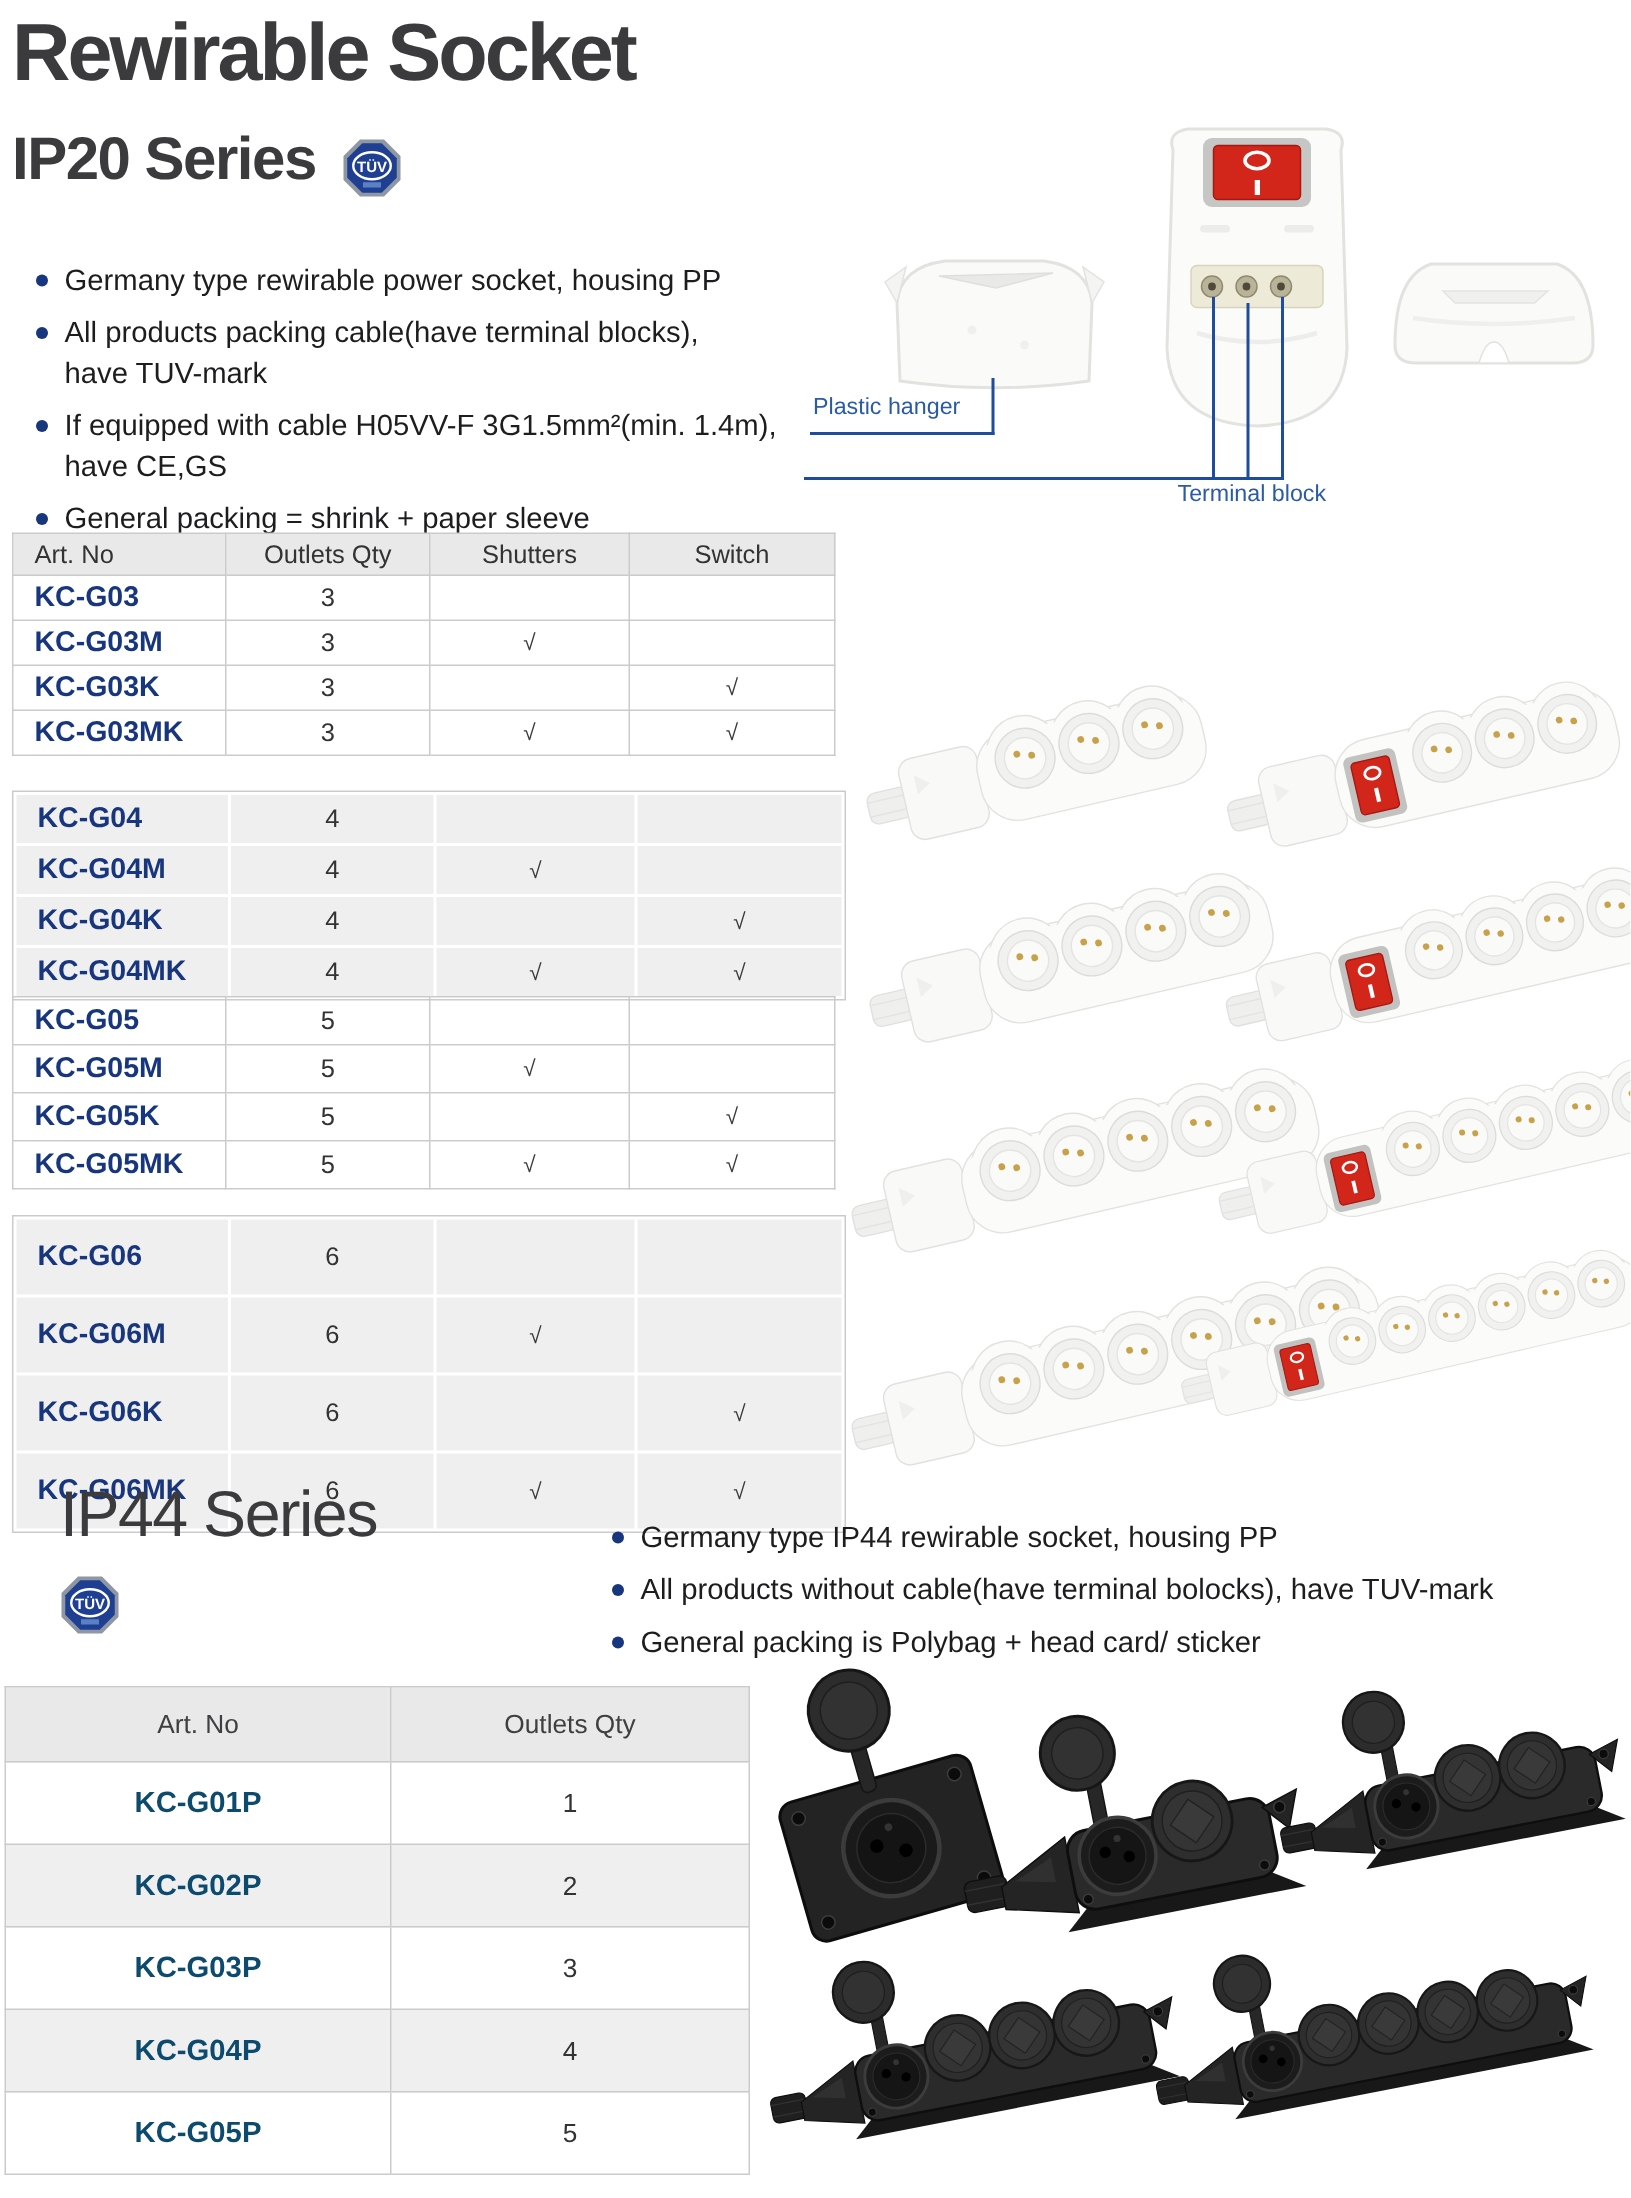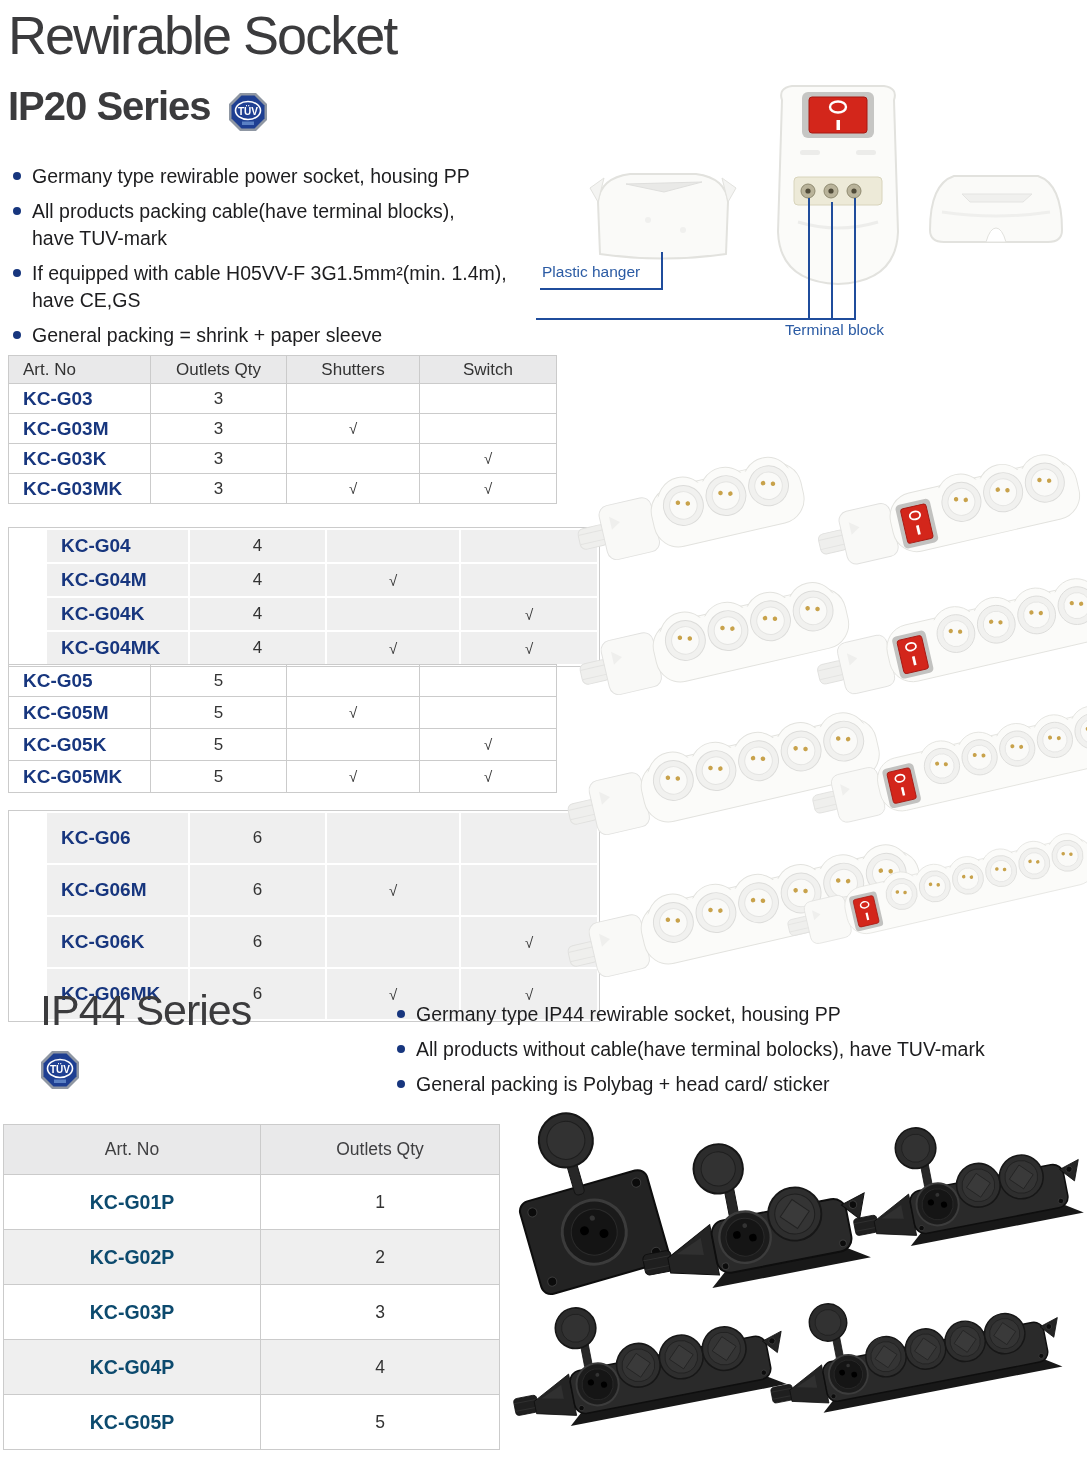--- a/index.html
+++ b/index.html
@@ -1,30 +1,30 @@
 <!DOCTYPE html>
 <html><head>
 <meta charset="utf-8">
 <style>
   html,body{margin:0;padding:0;background:#fff;}
   .page{position:relative;width:1087px;height:1465px;background:#ffffff;
         font-family:"Liberation Sans",sans-serif;overflow:hidden;}
 
   
-  .h1{position:absolute;left:8px;top:4px;font-size:54px;font-weight:normal;
+  .h1{position:absolute;left:8px;top:4px;font-size:54px;font-weight:bold;
       color:#3B3B3D;letter-spacing:-2px;}
   .h2-ip20{position:absolute;left:8px;top:84px;font-size:40px;font-weight:bold;
       color:#3B3B3D;letter-spacing:-1px;}
   .h2-ip44{position:absolute;left:40px;top:986px;font-size:43px;font-weight:normal;
       color:#3B3B3D;letter-spacing:-1px;}
   .tuv1{position:absolute;left:228px;top:92px;width:40px;height:40px;}
   .tuv2{position:absolute;left:40px;top:1050px;width:40px;height:40px;}
 
   
-  .bullets{position:absolute;margin:5px;padding:0;list-style:none;}
+  .bullets{position:absolute;margin:16px;padding:0;list-style:none;}
   #ip20-bullets{left:8px;top:158px;width:540px;}
   #ip44-bullets{left:392px;top:996px;width:680px;}
   .bullets li{display:flex;gap:11px;margin-bottom:8px;}
   .dot{width:8px;height:8px;border-radius:50%;background:#17367E;margin-top:9px;flex:none;}
   .btx{font-size:19.5px;line-height:27px;color:#1D1D1F;white-space:pre-line;}
 
   
   .diag{position:absolute;left:530px;top:80px;width:557px;height:270px;}
   .diag .part{position:absolute;}
   .dg-hanger{left:58px;top:78px;}
@@ -35,21 +35,21 @@
   #ln-h-h{left:10px;top:208px;width:123px;height:2px;}
   #ln-t-h{left:6px;top:238px;width:320px;height:2px;}
   #ln-t1{left:278px;top:118px;width:2px;height:122px;}
   #ln-t2{left:301px;top:122px;width:2px;height:118px;}
   #ln-t3{left:324px;top:118px;width:2px;height:122px;}
   .dlbl{position:absolute;color:#2B5BA4;font-size:15.5px;}
   #lbl-hanger{left:12px;top:183px;}
   #lbl-term{left:255px;top:241px;}
 
   
-  table{border-collapse:collapse;table-layout:fixed;padding-left:36px;}
+  table{border-collapse:collapse;table-layout:fixed;}
   .t{position:absolute;left:8px;width:530px;}
   .t th{background:#E9E9EA;font-weight:normal;color:#3F3F41;font-size:17px;}
   .t td,.t th{border:1px solid #CBCBCB;text-align:center;padding:0;
               font-size:17px;color:#333;}
   .t .c0{width:127px;} .t .c1{width:135px;} .t .c2{width:132px;} .t .c3{width:136px;}
   .t td.art,.t th.c-art{text-align:left;padding-left:14px;}
   .t td.art{color:#17367E;font-weight:bold;font-size:19px;}
   .t td.chk{font-size:15px;color:#3A3A3A;}
   #t0{top:355px;} #t0 th{height:27px;} #t0 td{height:29px;}
   #t2{top:664px;} #t2 td{height:31px;margin-left:34px;}

